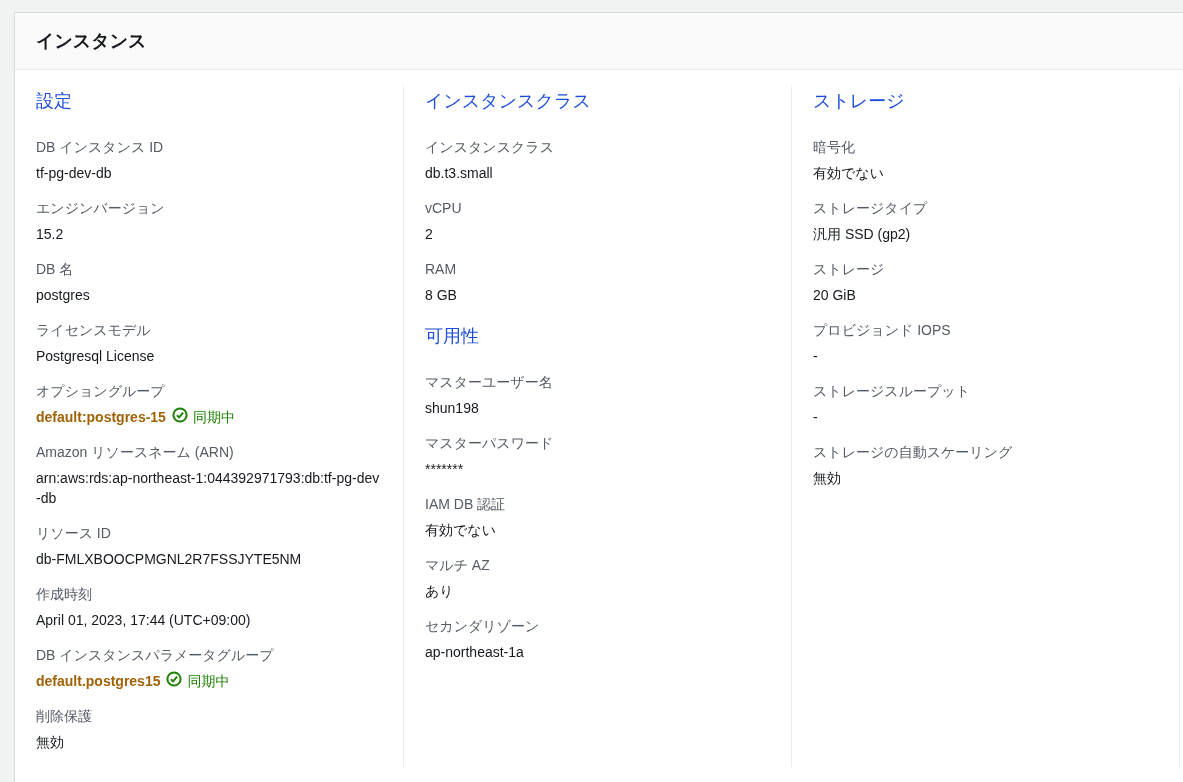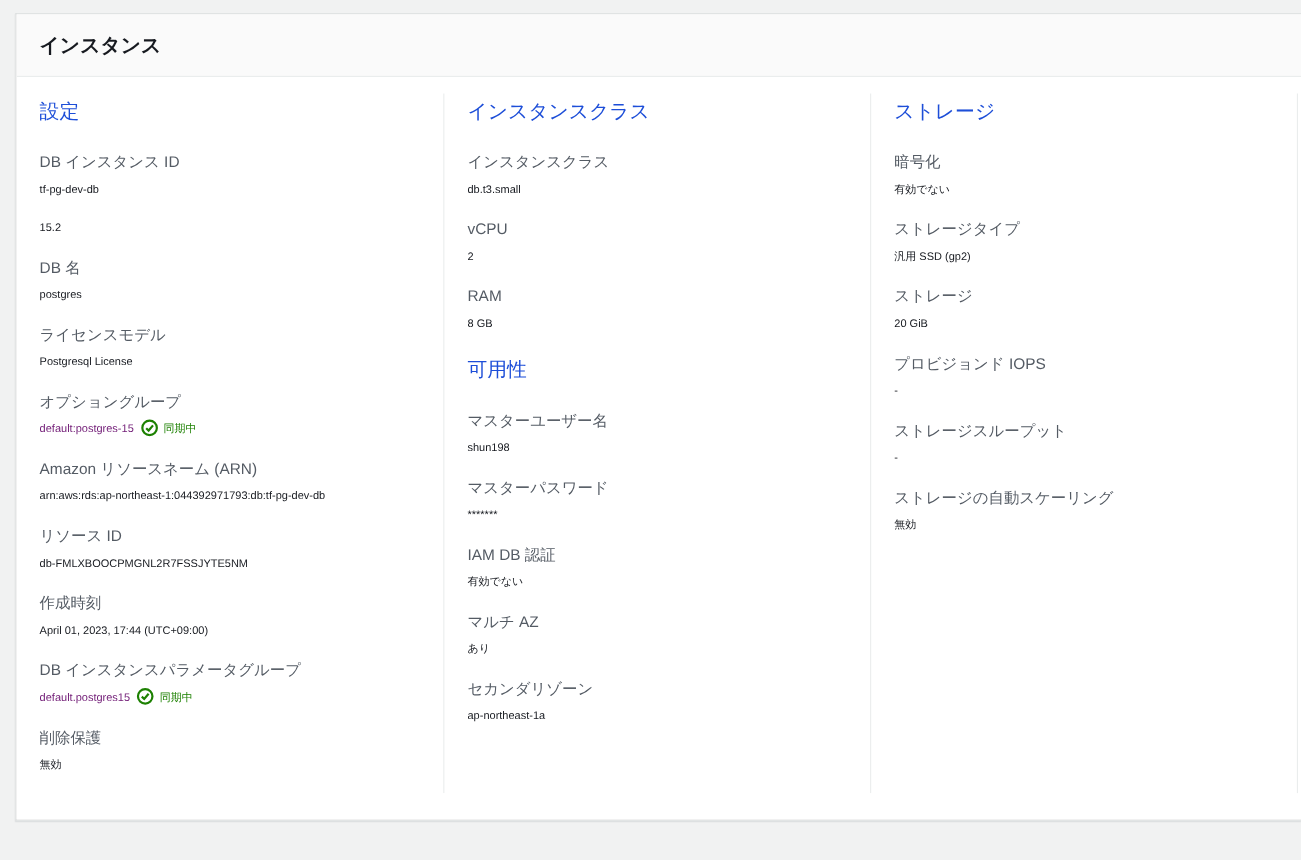--- a/index.html
+++ b/index.html
@@ -55,30 +55,31 @@
   }
   .section + .section .section-title { margin-top: 20px; }
   .field { margin-bottom: 15px; }
   .field .label {
     font-size: 14px;
     line-height: 20px;
     color: #545b64;
     margin-bottom: 6px;
   }
   .field .value {
-    font-size: 10px;
+    font-size: 14px;
     line-height: 20px;
     color: #16191f;
     word-break: break-all;
   }
   .status-line { display: flex; align-items: center; gap: 6px; word-break: normal; }
   a.link {
-    color: #701a75;
+    color: #a16207;
     text-decoration: none;
     cursor: pointer;
+    font-weight: bold;
   }
   .status-ok {
     display: inline-flex;
     align-items: flex-start;
     gap: 5px;
     color: #1d8102;
   }
   .status-ok svg { display: block; }
 </style>
 </head>
@@ -96,20 +97,21 @@
       <div class="col">
         <div class="section">
           <div class="section-title">設定</div>
 
           <div class="field">
             <div class="label">DB インスタンス ID</div>
             <div class="value">tf-pg-dev-db</div>
           </div>
 
           <div class="field">
+            <div class="label">エンジンバージョン</div>
             <div class="value">15.2</div>
           </div>
 
           <div class="field">
             <div class="label">DB 名</div>
             <div class="value">postgres</div>
           </div>
 
           <div class="field">
             <div class="label">ライセンスモデル</div>

